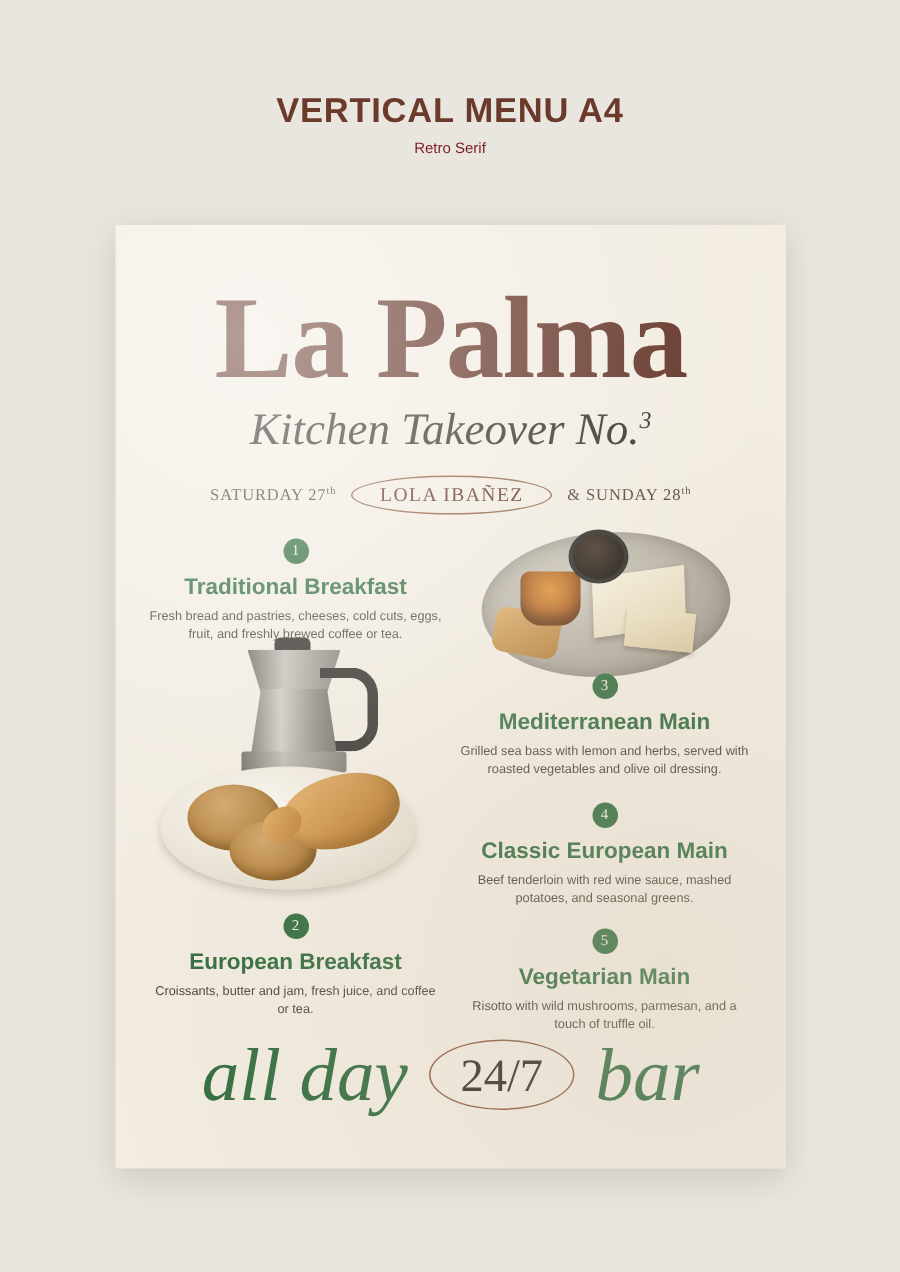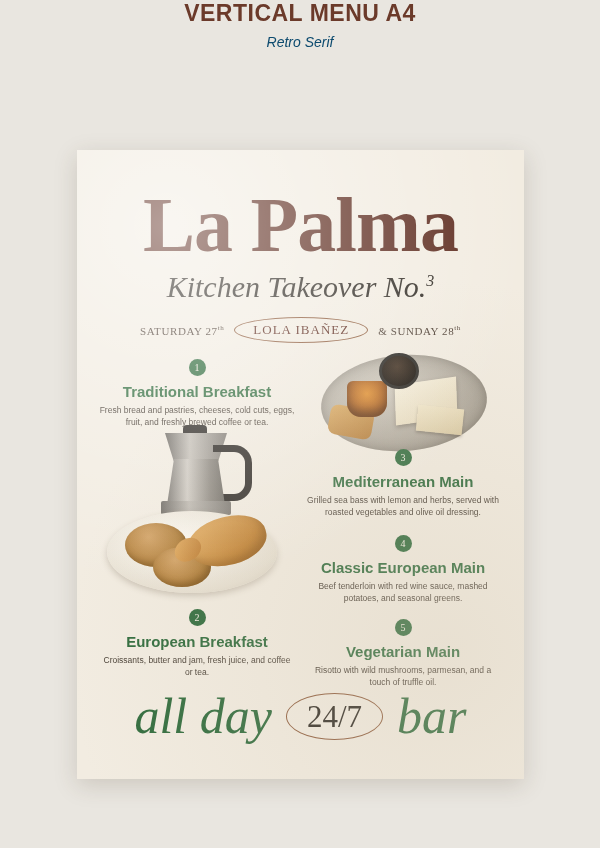--- a/index.html
+++ b/index.html
@@ -11,35 +11,35 @@
     height: 848px;
     background: #e9e6e0;
     font-family: "Liberation Sans", sans-serif;
     overflow: hidden;
     position: relative;
   }
 
   
   .page-header {
     text-align: center;
+    padding-top: 60px;
   }
   .page-title {
     font-family: "Liberation Sans", sans-serif;
     font-size: 23px;
     font-weight: bold;
     letter-spacing: 0.5px;
     color: #6b3a2a;
     margin: 0;
   }
   .page-subtitle {
     font-family: "Liberation Sans", sans-serif;
-    font-size: 14px;
-    color: #0c4a6e;
+    font-size: 10px;
+    color: #7f1d1d;
     margin-top: 7px;
-    font-style: italic;
   }
 
   
   .poster-wrap {
     position: absolute;
     left: 77px;
     top: 150px;
     width: 447px;
     height: 629px;
   }

